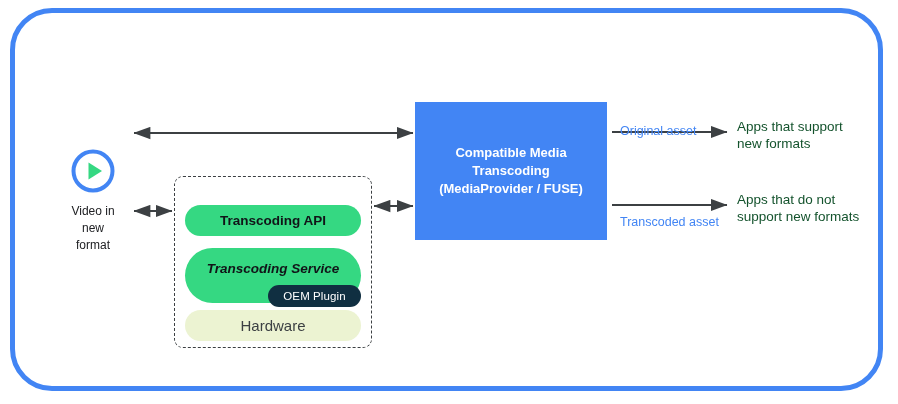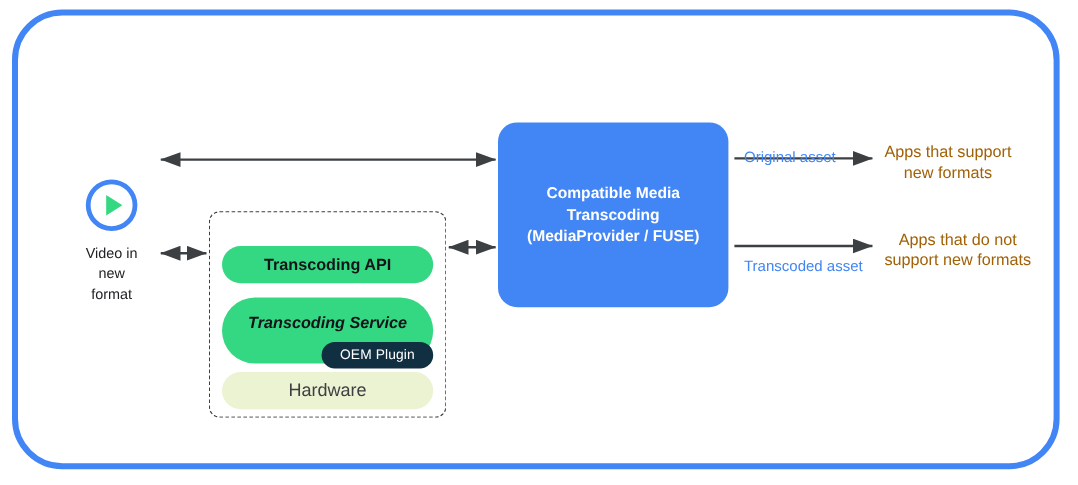--- a/index.html
+++ b/index.html
@@ -85,23 +85,23 @@
     border-radius:999px;
     display:flex;align-items:center;justify-content:center;
     font-size:11.5px;font-weight:normal;color:#ffffff;
     letter-spacing:0.1px;
   }
 
   
   .cmt-box{
     position:absolute;
     left:415px;top:102px;
-    width:192px;height:154px;
+    width:192px;height:138px;
     background:#4285f4;
-    border-radius:16px;
+    border-radius:0;
     display:flex;align-items:center;justify-content:center;
     color:#ffffff;
     font-size:13px;font-weight:bold;
     line-height:18px;
     text-align:center;
     white-space:pre-line;
   }
 
   
   .asset-label{
@@ -110,23 +110,22 @@
     color:#4285f4;
     white-space:nowrap;
   }
   .asset-original{left:620px;top:113px;margin-top:11px;}
   .asset-transcoded{left:620px;top:215px;}
 
   .apps-text{
     position:absolute;
     font-size:13.5px;
     line-height:17px;
-    color:#a16207;
+    color:#14532d;
     white-space:pre-line;
-    text-align:center;
   }
   .apps-support{left:737px;top:118px;}
   .apps-nosupport{left:737px;top:191px;}
 
   
   .arrows{
     position:absolute;left:0;top:0;
     width:898px;height:404px;
     pointer-events:none;
   }

